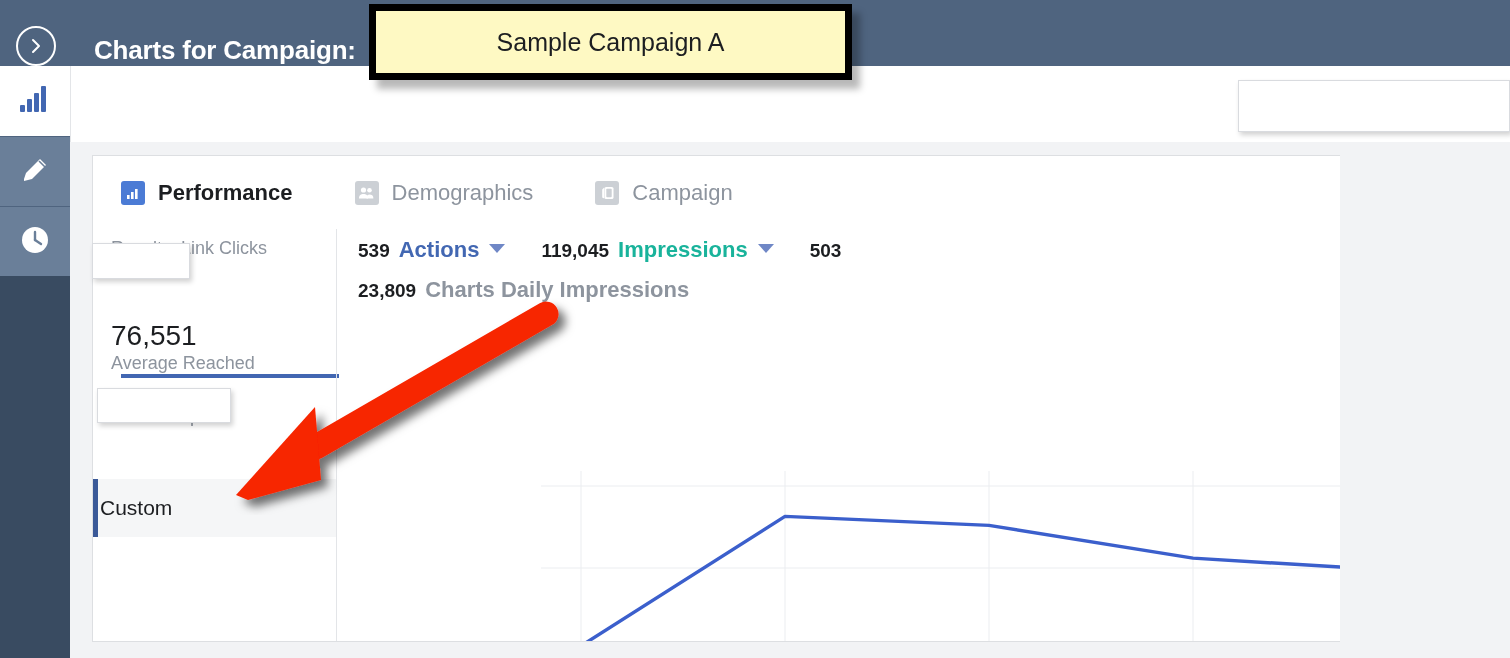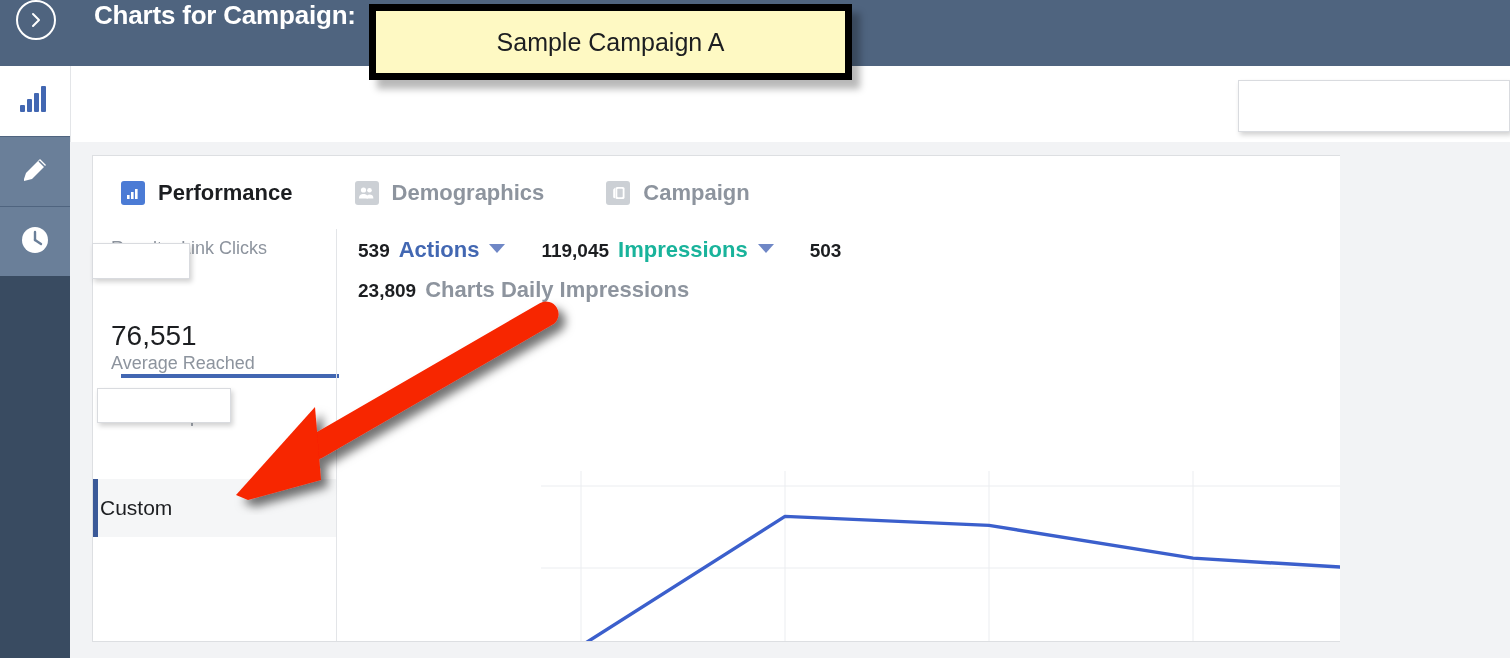--- a/index.html
+++ b/index.html
@@ -14,21 +14,21 @@
     -webkit-font-smoothing: antialiased;
   }
 
   
   .top-header {
     position: absolute;
     left: 0; top: 0;
     width: 1510px; height: 66px;
     background: #4f647f;
     display: flex;
-    align-items: flex-start;
+    align-items: flex-end;
     box-sizing: border-box;
   }
   .back-circle {
     width: 36px; height: 36px;
     margin-left: 16px;
     border: 2px solid #ffffff;
     border-radius: 50%;
     display: flex;
     align-items: center;
     justify-content: center;
@@ -119,21 +119,21 @@
   .tab-place { margin-left: 62px; }
   .tab-icon {
     width: 24px; height: 24px;
     margin-right: 13px;
     flex: 0 0 auto;
     border-radius: 3px;
     display: flex; align-items: center; justify-content: center;
   }
   .tab-icon.blue { background: #4b7bd5; }
   .tab-icon.gray { background: #ccd0d5; }
-  .tab-label { font-size: 22px; color: #8d949e; white-space: nowrap; font-weight: bold; }
+  .tab-label { font-size: 22px; color: #8d949e; white-space: nowrap; }
   .tab.active .tab-label { color: #1c1e21; font-weight: bold; }
   .tab-underline {
     position: absolute;
     left: 28px; top: 218px;
     width: 218px; height: 4px;
     background: #4267b2;
   }
 
   
   .metric-col {

